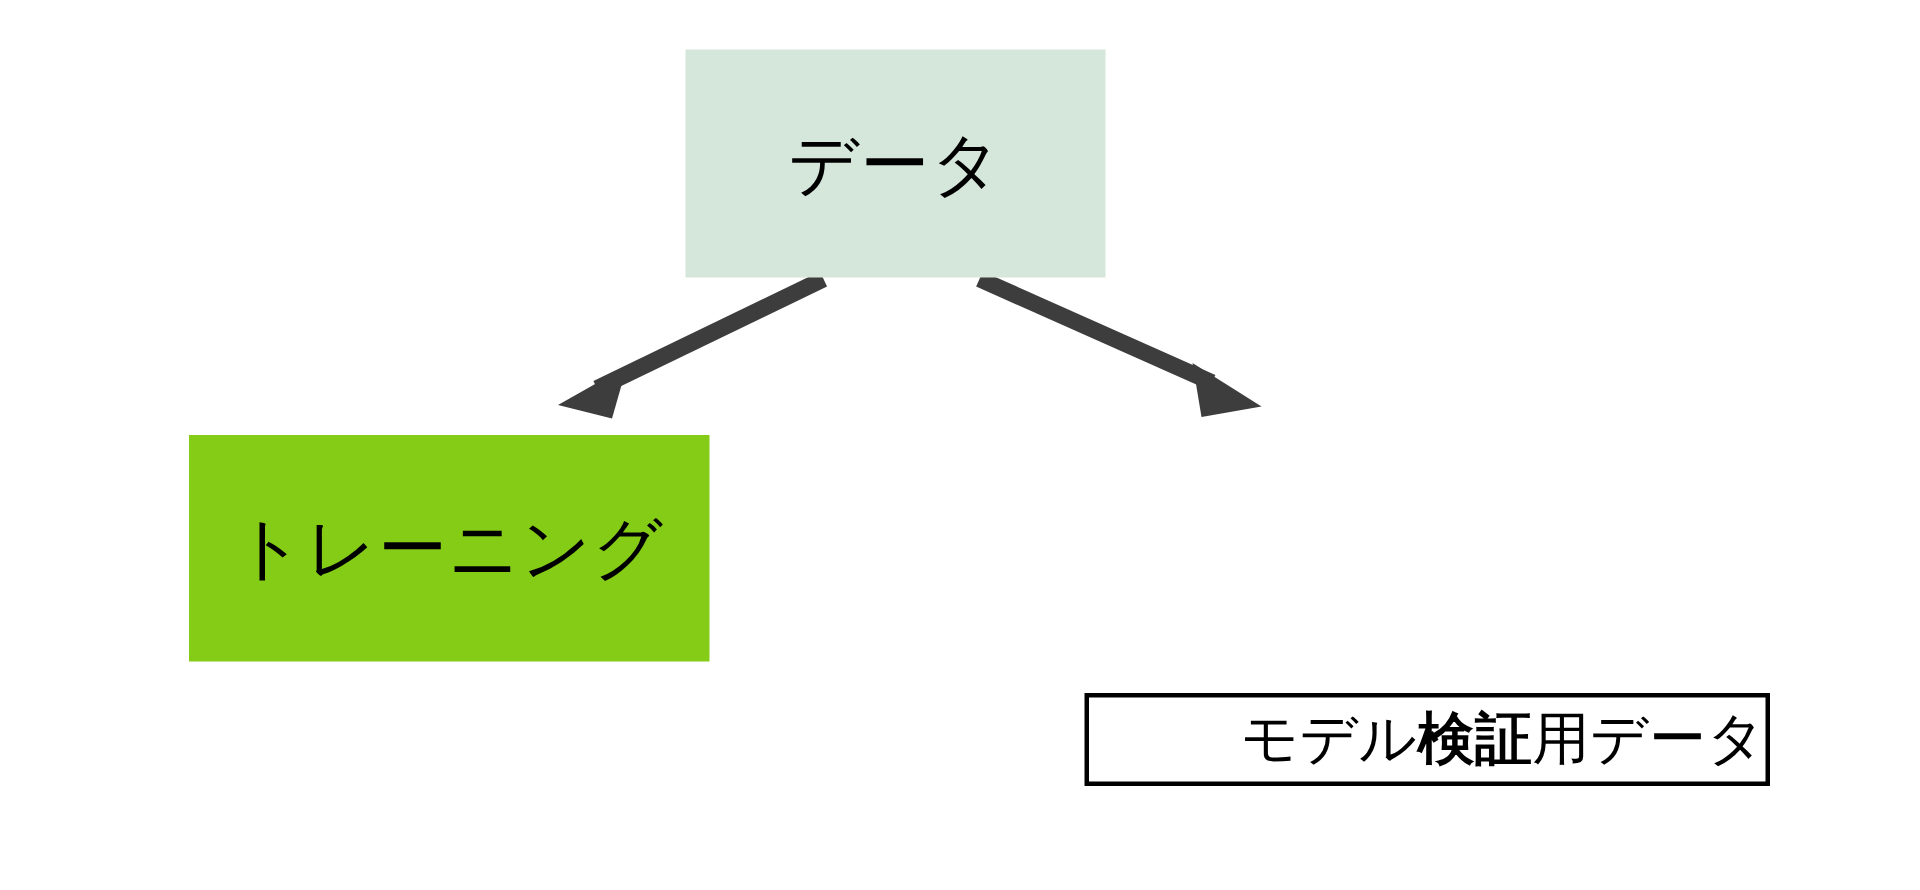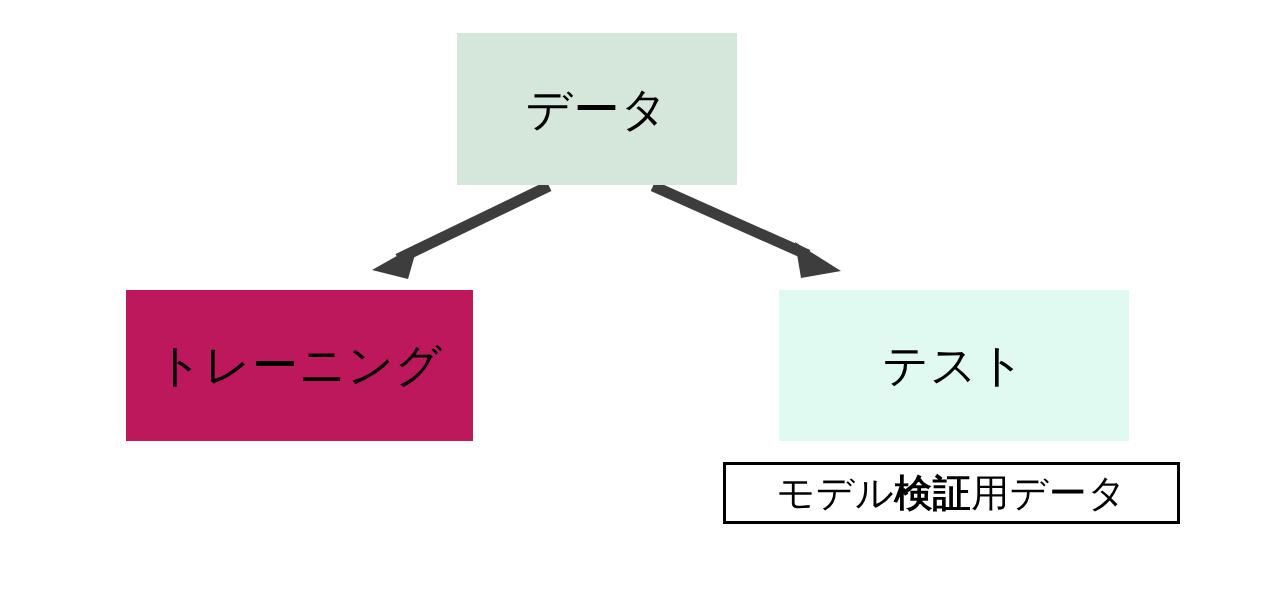--- a/index.html
+++ b/index.html
@@ -110,20 +110,21 @@
     left: 72px;
     top: 462px;
     width: 458px;
     height: 62px;
   }
   #caption-test {
     left: 723px;
     top: 462px;
     width: 457px;
     height: 62px;
+    justify-content: flex-end;
   }
 </style>
 </head>
 <body>
 
 <div id="diagram-canvas">
 
   <svg id="connector-layer" viewBox="0 0 1280 593" width="1280" height="593" aria-hidden="true">
 
     <g>
@@ -134,26 +135,23 @@
     <g>
       <line x1="653" y1="186" x2="808" y2="255" stroke="#3d3d3d" stroke-width="11" stroke-linecap="butt"></line>
       <polygon points="841,271 795,242 801,278" fill="#3d3d3d"></polygon>
     </g>
   </svg>
 
   <div class="node-box" id="node-data" style="background:#d5e6da;">
     <span class="node-label">データ</span>
   </div>
 
-  <div class="node-box" id="node-training" style="background:#be185d;">
+  <div class="node-box" id="node-training" style="background:#84cc16;">
     <span class="node-label">トレーニング</span>
   </div>
 
-  <div class="node-box" id="node-test" style="background:#e0faf2;">
-    <span class="node-label">テスト</span>
-  </div>
 
 
   <div class="caption-box" id="caption-test">
     <span class="caption-text"><span>モデル</span><span class="em">検証</span><span>用データ</span></span>
   </div>
 
 </div>
 
 </body></html>

